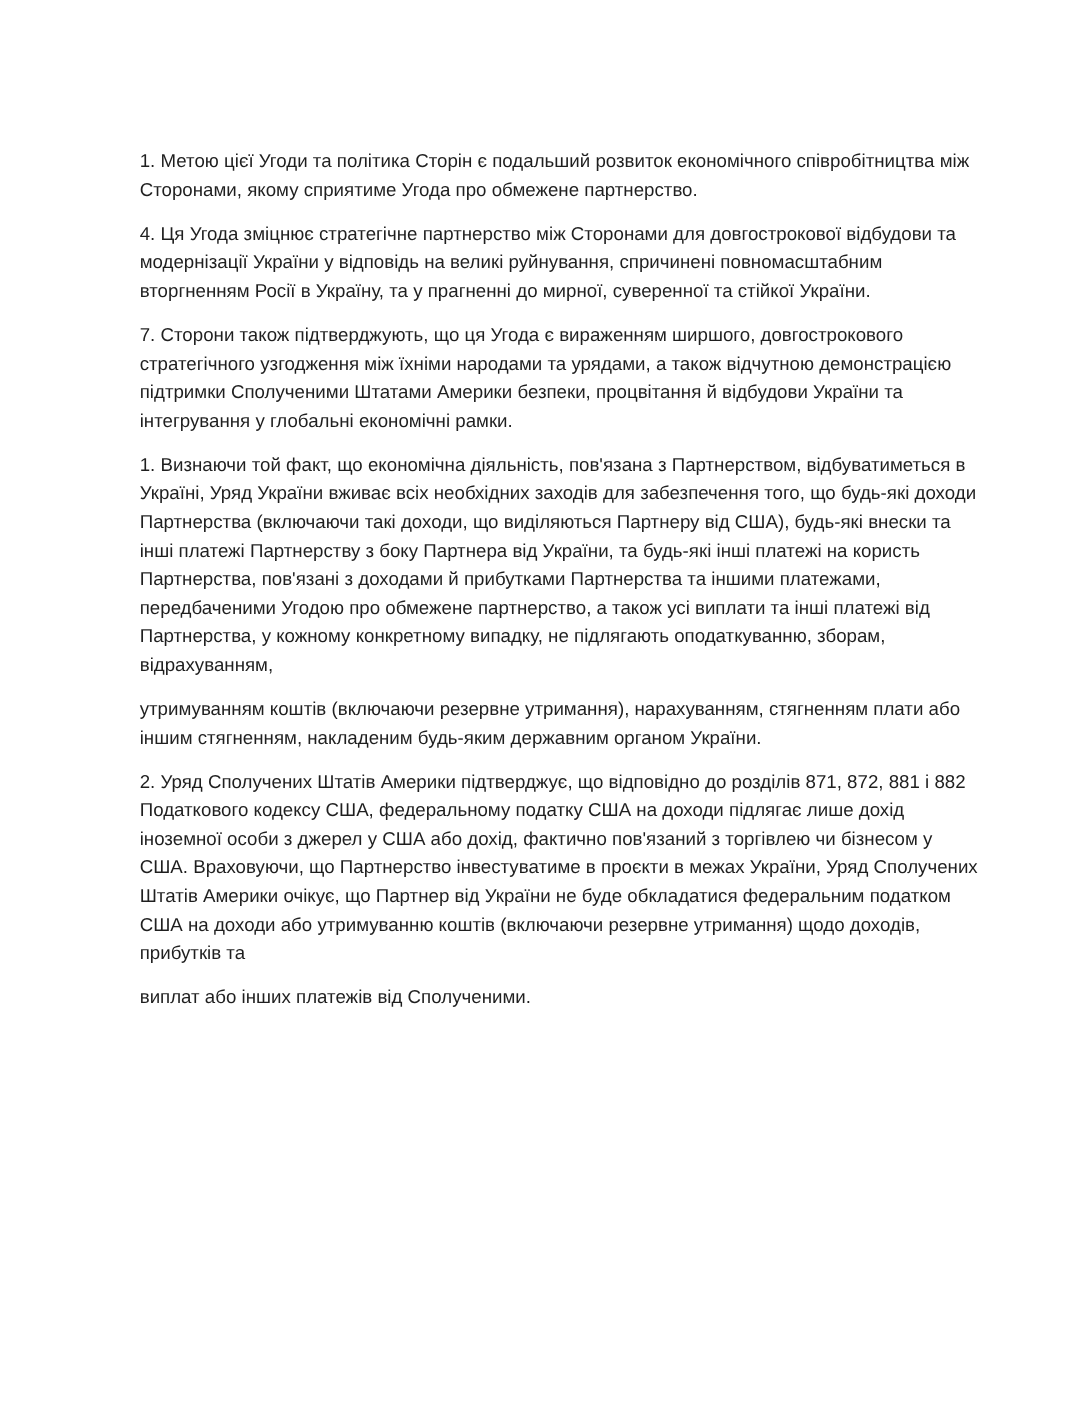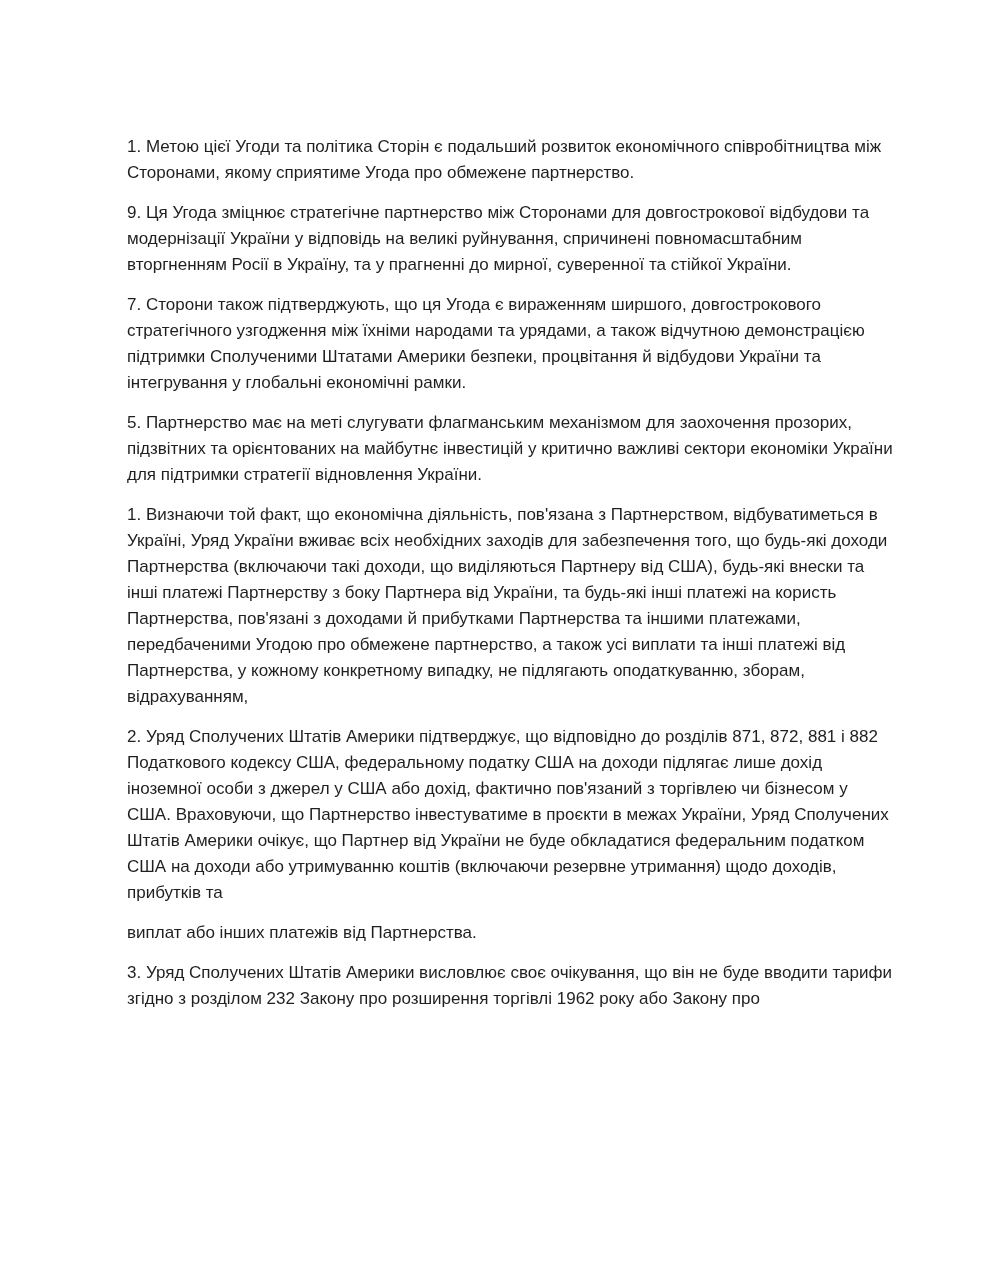--- a/index.html
+++ b/index.html
@@ -31,20 +31,19 @@
   
   .page p.tight {
     margin-bottom: 0;
   }
 </style>
 </head>
 <body>
 
 <div class="page">
   <p>1. Метою цієї Угоди та політика Сторін є подальший розвиток економічного співробітництва між Сторонами, якому сприятиме Угода про обмежене партнерство.</p>
-  <p>9. Ця Угода зміцнює стратегічне партнерство між Сторонами для довгострокової відбудови та модернізації України у відповідь на великі руйнування, спричинені повномасштабним вторгненням Росії в Україну, та у прагненні до мирної, суверенної та стійкої України.</p>
+  <p>4. Ця Угода зміцнює стратегічне партнерство між Сторонами для довгострокової відбудови та модернізації України у відповідь на великі руйнування, спричинені повномасштабним вторгненням Росії в Україну, та у прагненні до мирної, суверенної та стійкої України.</p>
   <p>7. Сторони також підтверджують, що ця Угода є вираженням ширшого, довгострокового стратегічного узгодження між їхніми народами та урядами, а також відчутною демонстрацією підтримки Сполученими Штатами Америки безпеки, процвітання й відбудови України та інтегрування у глобальні економічні рамки.</p>
-  <p>5. Партнерство має на меті слугувати флагманським механізмом для заохочення прозорих, підзвітних та орієнтованих на майбутнє інвестицій у критично важливі сектори економіки України для підтримки стратегії відновлення України.</p>
   <p>1. Визнаючи той факт, що економічна діяльність, пов'язана з Партнерством, відбуватиметься в Україні, Уряд України вживає всіх необхідних заходів для забезпечення того, що будь-які доходи Партнерства (включаючи такі доходи, що виділяються Партнеру від США), будь-які внески та інші платежі Партнерству з боку Партнера від України, та будь-які інші платежі на користь Партнерства, пов'язані з доходами й прибутками Партнерства та іншими платежами, передбаченими Угодою про обмежене партнерство, а також усі виплати та інші платежі від Партнерства, у кожному конкретному випадку, не підлягають оподаткуванню, зборам, відрахуванням,</p>
+  <p>утримуванням коштів (включаючи резервне утримання), нарахуванням, стягненням плати або іншим стягненням, накладеним будь-яким державним органом України.</p>
   <p>2. Уряд Сполучених Штатів Америки підтверджує, що відповідно до розділів 871, 872, 881 і 882 Податкового кодексу США, федеральному податку США на доходи підлягає лише дохід іноземної особи з джерел у США або дохід, фактично пов'язаний з торгівлею чи бізнесом у США. Враховуючи, що Партнерство інвестуватиме в проєкти в межах України, Уряд Сполучених Штатів Америки очікує, що Партнер від України не буде обкладатися федеральним податком США на доходи або утримуванню коштів (включаючи резервне утримання) щодо доходів, прибутків та</p>
-  <p>виплат або інших платежів від Партнерства.</p>
-  <p>3. Уряд Сполучених Штатів Америки висловлює своє очікування, що він не буде вводити тарифи згідно з розділом 232 Закону про розширення торгівлі 1962 року або Закону про</p>
+  <p>виплат або інших платежів від Сполученими.</p>
 </div>
 
 </body></html>

